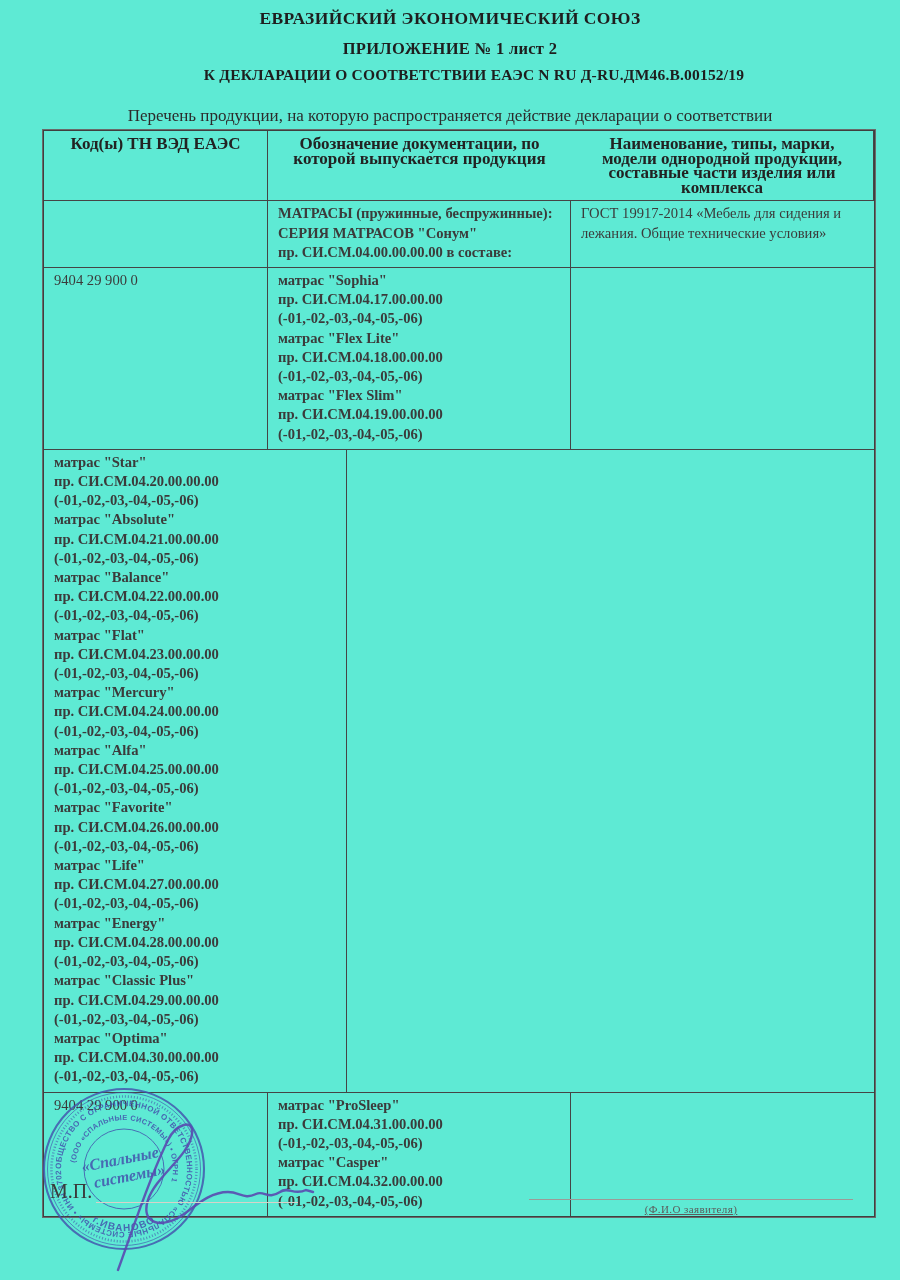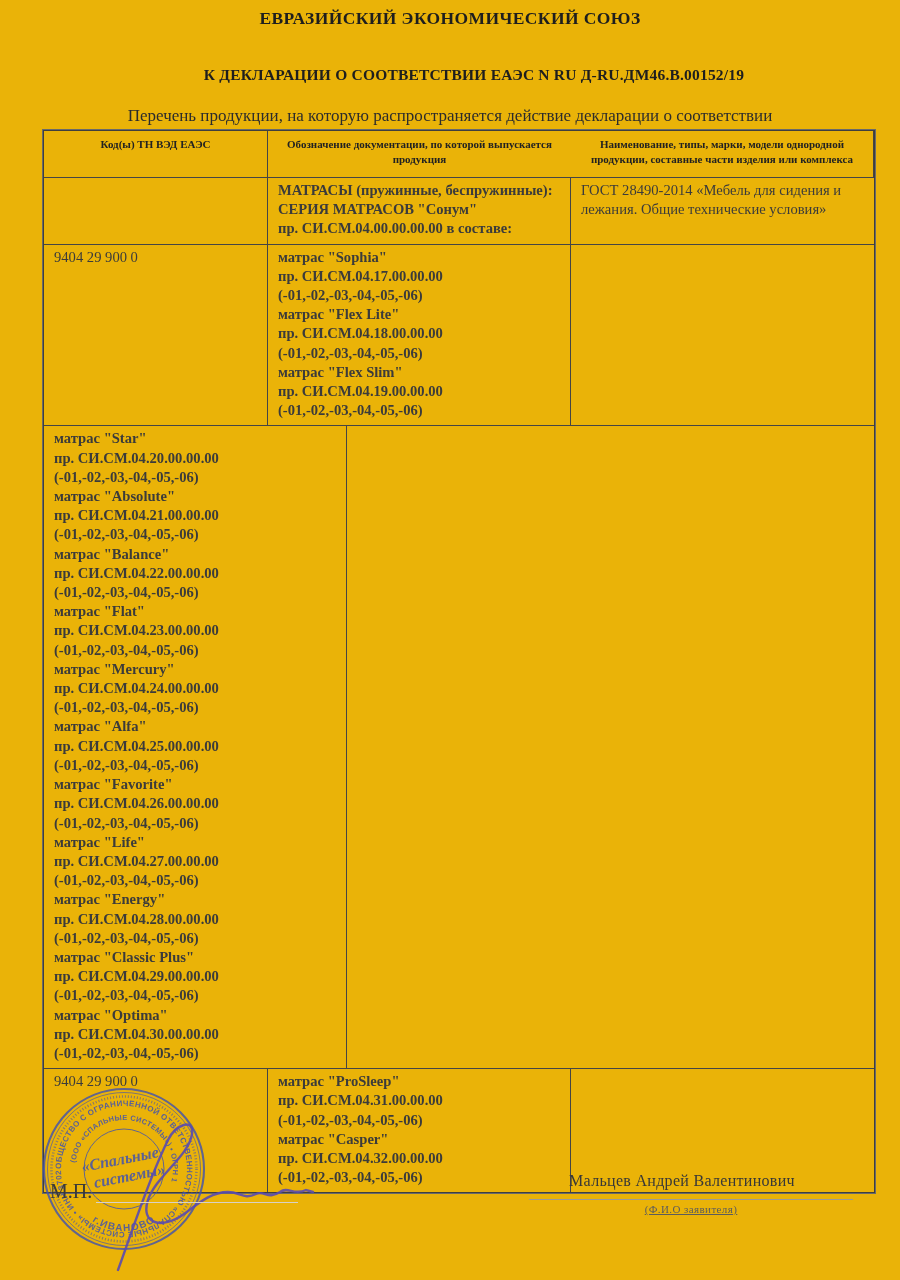--- a/index.html
+++ b/index.html
@@ -1,18 +1,18 @@
 <!DOCTYPE html>
 <html><head>
 <meta charset="utf-8">
 <style>
   html,body{margin:0;padding:0;background:#ffffff;}
   .page{
     position:relative; width:900px; height:1280px; overflow:hidden;
-    background:#eab308; font-family:"Liberation Serif", serif; color:#2e2e2e;
+    background:#5eead4; font-family:"Liberation Serif", serif; color:#2e2e2e;
   }
   
   .hdr{position:absolute; left:0; width:900px; text-align:center; font-weight:bold; color:#1e1e1e;}
   .hdr1{top:8px;  font-size:17.5px; letter-spacing:.4px;}
   .hdr2{top:39px; font-size:16.5px; letter-spacing:.3px;}
   .hdr3{top:66px; font-size:15.5px; letter-spacing:.2px;padding-left:24px;}
   .subtitle{position:absolute; top:106px; left:0; width:900px; text-align:center;
     font-size:17px; color:#2c2c2c;}
   
   .ptable{
@@ -23,21 +23,21 @@
   .trow:last-child{border-bottom:none;}
   .tcell{
     box-sizing:border-box; padding:3px 8px 5px 10px;
     font-size:14.6px; line-height:19.2px; color:#3b3b3b;
     white-space:pre-line; overflow:hidden;
   }
   .c0{width:224px; border-right:1px solid #454545;}
   .c1{width:303px; border-right:1px solid #454545;font-weight:bold;}
   .c2{width:303px;}
   .thead .tcell{
-    font-weight:bold; font-size:11px; line-height:14.6px; text-align:center;
+    font-weight:bold; font-size:17px; line-height:14.6px; text-align:center;
     color:#222; padding:6px 10px 5px 10px; min-height:46px;
   }
   
   .sig-name{position:absolute; left:512px; top:1172px; width:340px; text-align:center;
     font-size:16px; color:#383838; letter-spacing:.3px;}
   .sig-line{position:absolute; left:529px; top:1199px; width:324px; height:0;
     border-top:1px solid #9b9b97;}
   .sig-caption{position:absolute; left:529px; top:1203px; width:324px; text-align:center;
     font-size:11px; color:#5c5c5c; letter-spacing:.4px;text-decoration:underline;}
   .mp-label{position:absolute; left:50px; top:1180px; font-size:20px; color:#3a3a3a;}
@@ -45,35 +45,36 @@
   .sig-ink{position:absolute; left:60px; top:1088px; width:290px; height:200px;}
   .faint-line{position:absolute; left:96px; top:1202px; width:202px; height:1px;
     background:#d8d2c8;}
 </style>
 </head>
 <body>
 
 <div class="page">
 
   <div class="hdr hdr1">ЕВРАЗИЙСКИЙ ЭКОНОМИЧЕСКИЙ СОЮЗ</div>
+  <div class="hdr hdr2">ПРИЛОЖЕНИЕ № 1 лист 2</div>
   <div class="hdr hdr3">К ДЕКЛАРАЦИИ О СООТВЕТСТВИИ ЕАЭС N RU Д-RU.ДМ46.В.00152/19</div>
   <div class="subtitle">Перечень продукции, на которую распространяется действие декларации о соответствии</div>
 
   <div class="ptable" id="ptable">
       <div class="trow thead">
         <div class="tcell c0">Код(ы) ТН ВЭД ЕАЭС</div>
         <div class="tcell c2">Обозначение документации, по которой выпускается продукция</div>
         <div class="tcell c1">Наименование, типы, марки, модели однородной продукции, составные части изделия или комплекса</div>
       </div>
       <div class="trow">
         <div class="tcell c0"></div>
         <div class="tcell c1">МАТРАСЫ (пружинные, беспружинные):
 СЕРИЯ МАТРАСОВ "Сонум"
 пр. СИ.СМ.04.00.00.00.00 в составе:</div>
-        <div class="tcell c2">ГОСТ 28490-2014 «Мебель для сидения и
+        <div class="tcell c2">ГОСТ 19917-2014 «Мебель для сидения и
 лежания. Общие технические условия»</div>
       </div>
       <div class="trow">
         <div class="tcell c0">9404 29 900 0</div>
         <div class="tcell c1">матрас "Sophia"
 пр. СИ.СМ.04.17.00.00.00
 (-01,-02,-03,-04,-05,-06)
 матрас "Flex Lite"
 пр. СИ.СМ.04.18.00.00.00
 (-01,-02,-03,-04,-05,-06)
@@ -168,17 +169,16 @@
              C 140 114, 152 104, 168 104
              C 180 104, 184 112, 196 106
              C 204 102, 208 112, 220 104
              C 228 98, 234 108, 246 102
              L 253 104" fill="none" stroke="#5a4ab0" stroke-width="2.4" stroke-linecap="round" opacity="0.9"></path>
   </svg>
 
   <div class="faint-line"></div>
   <div class="mp-label">М.П.</div>
 
-  <div class="sig-name">Мальцев Андрей Валентинович</div>
   <div class="sig-line"></div>
   <div class="sig-caption">(Ф.И.О  заявителя)</div>
 
 </div>
 
 </body></html>

